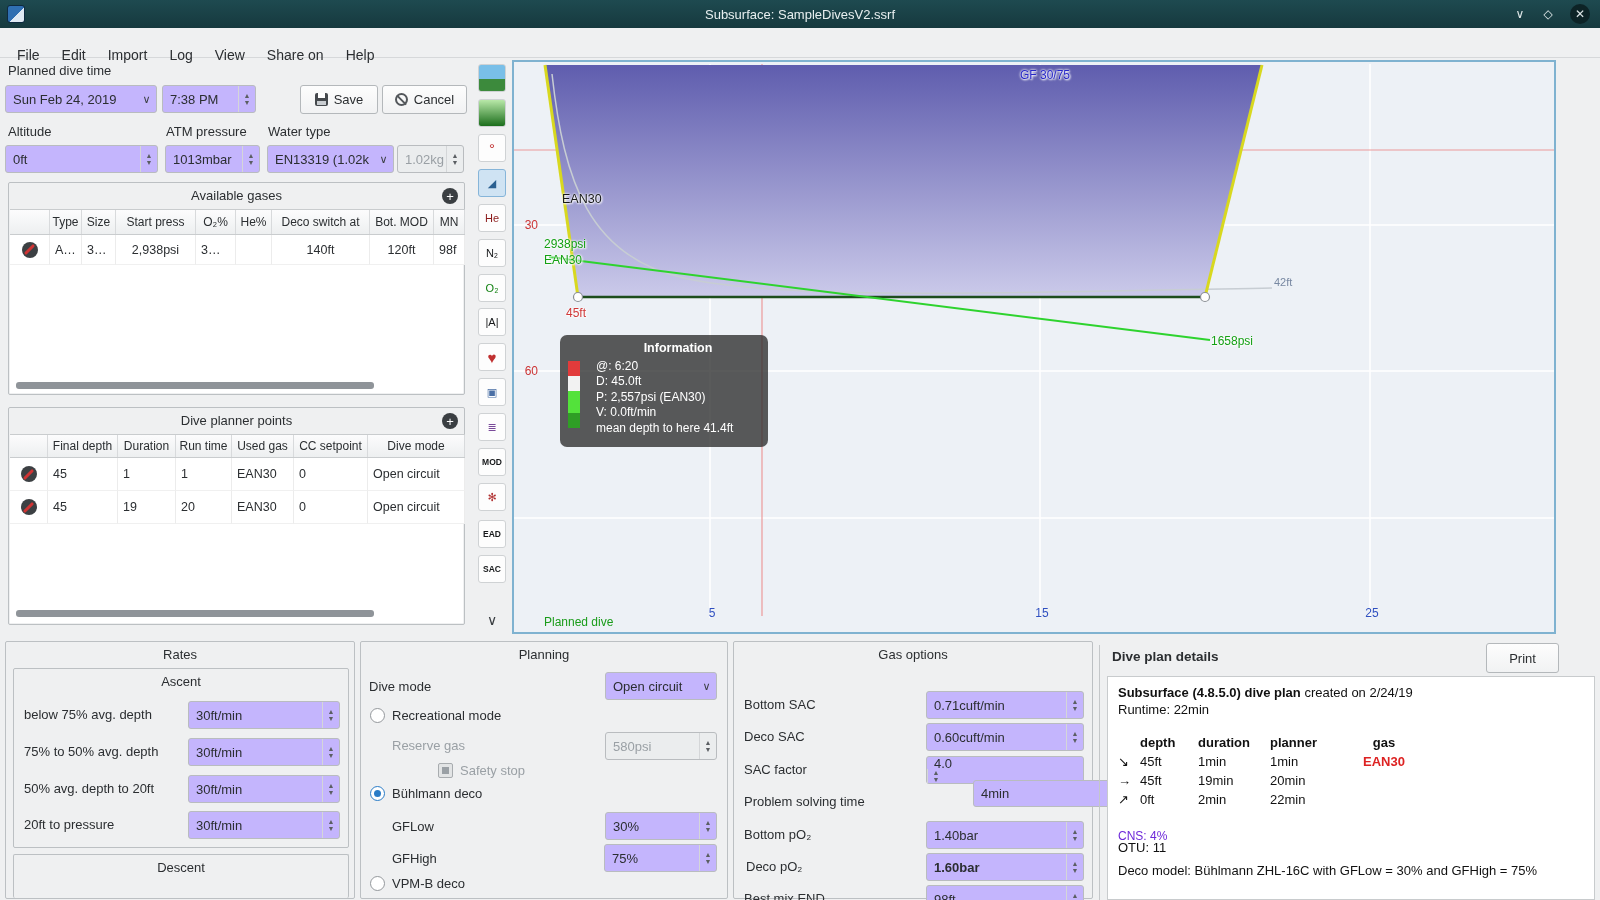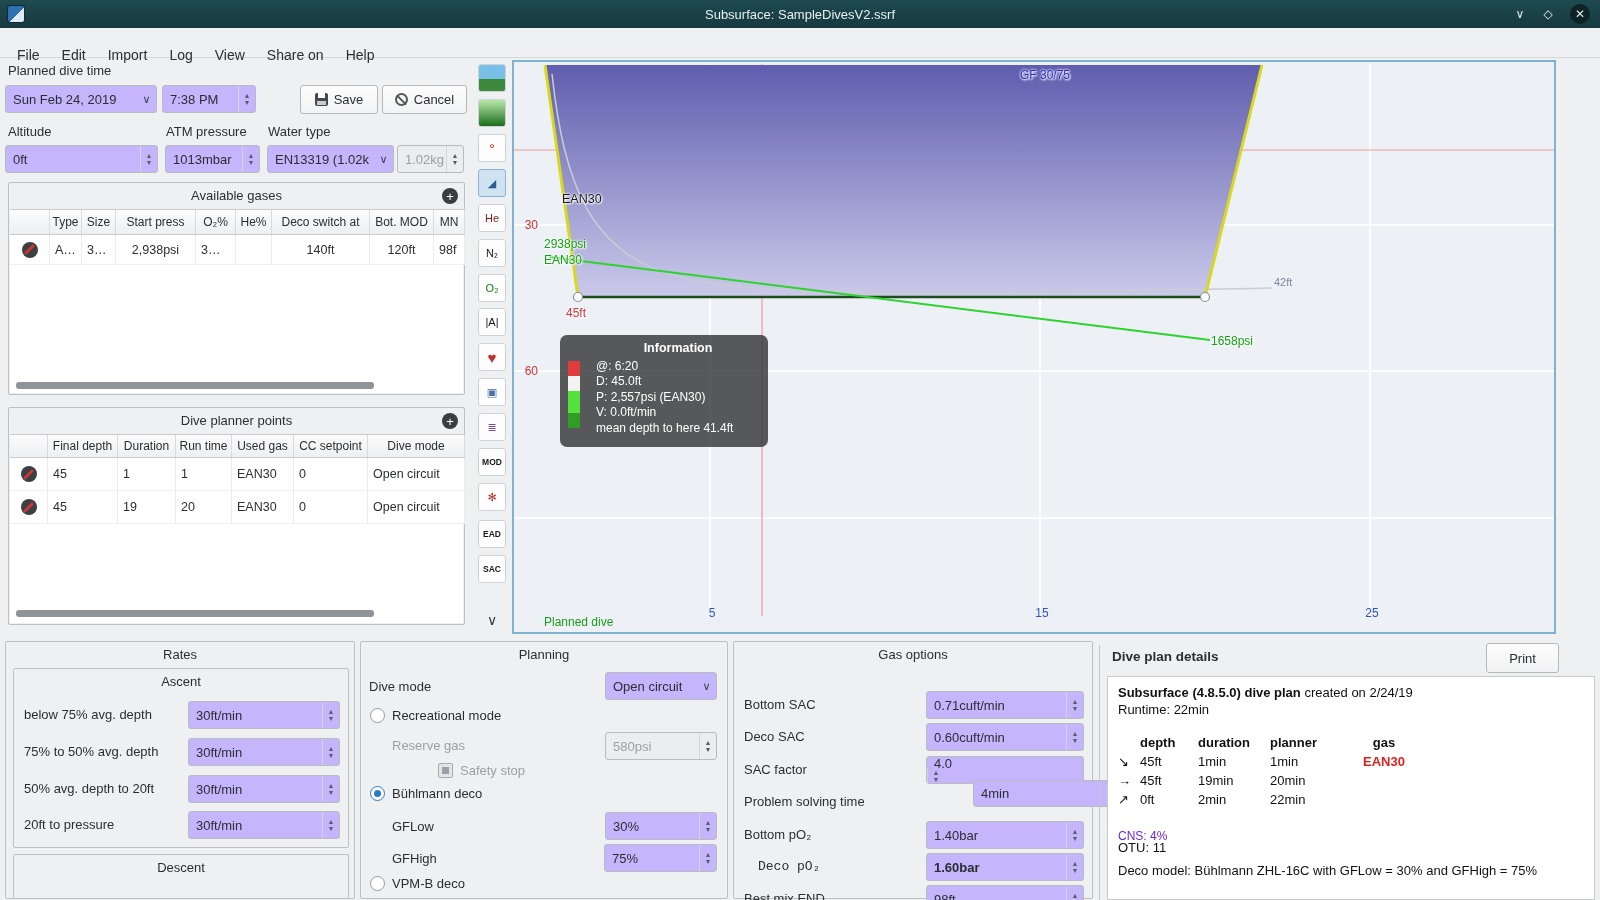--- a/index.html
+++ b/index.html
@@ -442,21 +442,21 @@
       </span>
   </div>
   <div class="lbl" style="left:10px;top:185px;">Bottom pO₂</div>
   <div class="input" style="left:192px;top:179px;width:158px;height:28px;">
     <span class="val">1.40bar</span>
     <span class="spinbtns">
         <span class="spin-up"></span>
         <span class="spin-down"></span>
       </span>
   </div>
-  <div class="lbl" style="left:24px;top:217px;font-family:Liberation Mono, monospace;">Deco pO₂</div>
+  <div class="lbl" style="left:12px;top:217px;">Deco pO₂</div>
   <div class="input" style="left:192px;top:211px;width:158px;height:28px;font-weight:bold;">
     <span class="val">1.60bar</span>
     <span class="spinbtns">
         <span class="spin-up"></span>
         <span class="spin-down"></span>
       </span>
   </div>
   <div class="lbl" style="left:10px;top:249px;">Best mix END</div>
   <div class="input" style="left:192px;top:243px;width:158px;height:28px;">
     <span class="val">98ft</span>

